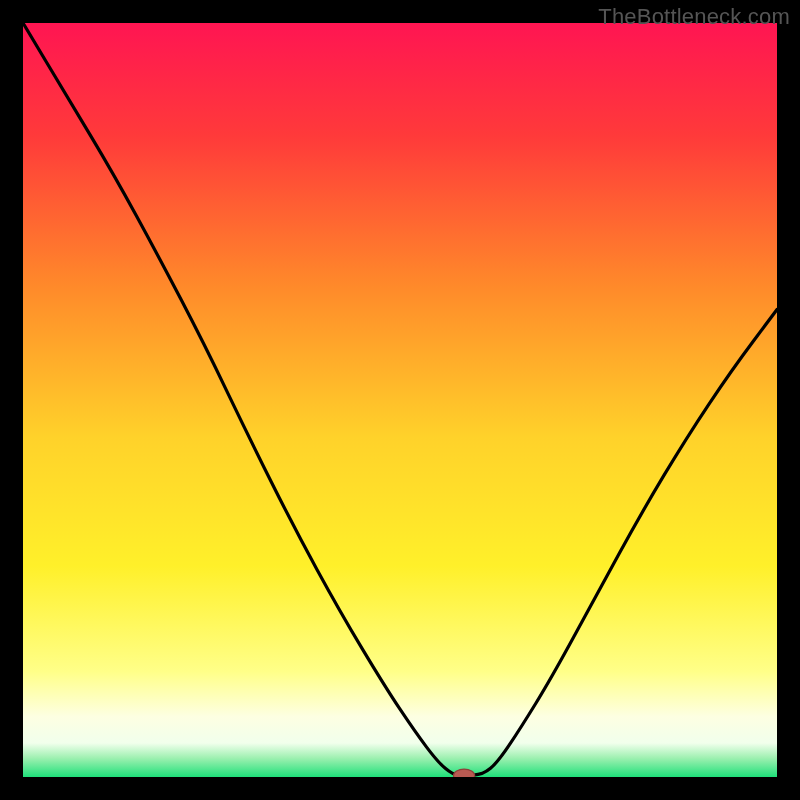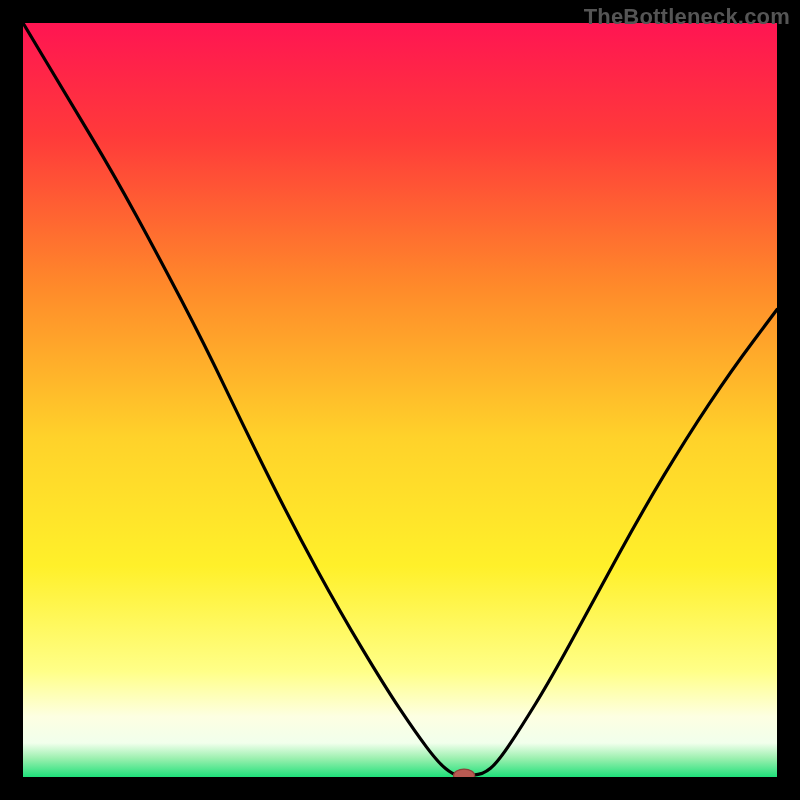--- a/index.html
+++ b/index.html
@@ -16,21 +16,21 @@
     width: 800px;
     height: 800px;
     background: #000;
   }
   .watermark {
     position: absolute;
     top: 4px;
     right: 10px;
     color: #555;
     font-size: 22px;
-    font-weight: 700;
+    font-weight: 400;
     letter-spacing: 0.2px;
     z-index: 5;
     user-select: none;
   }
   .plot-area {
     position: absolute;
     left: 23px;
     top: 23px;
     width: 754px;
     height: 754px;

